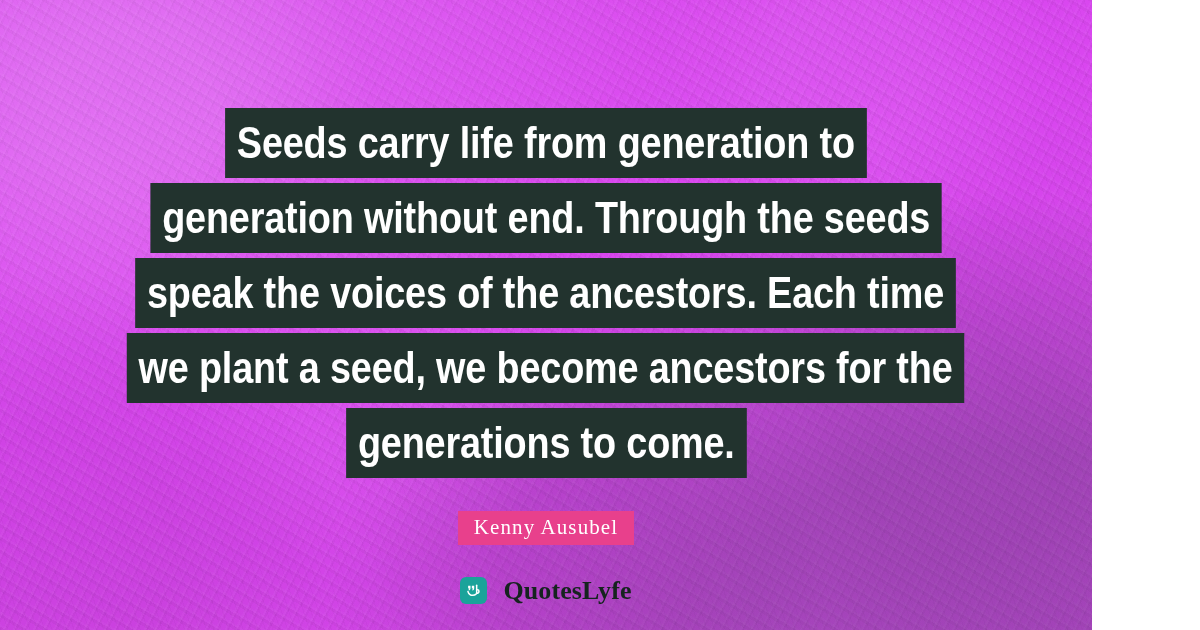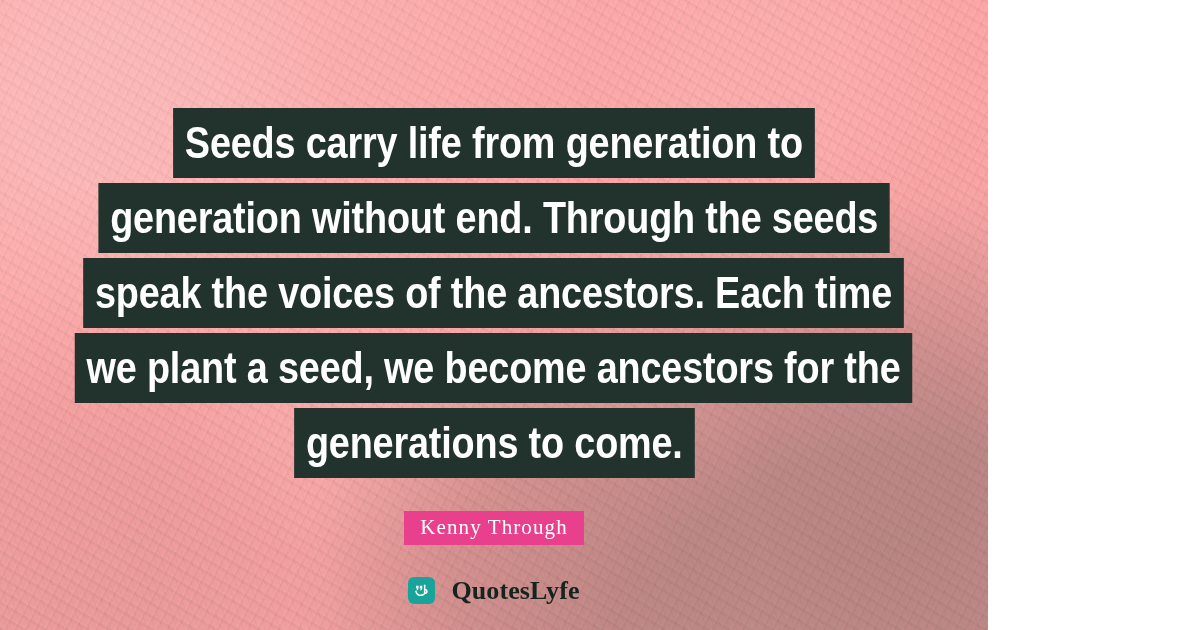--- a/index.html
+++ b/index.html
@@ -8,23 +8,23 @@
   }
   body {
     width: 1200px;
     height: 630px;
     overflow: hidden;
     font-family: "Liberation Sans", sans-serif;
   }
 
   #poster {
     position: relative;
-    width: 988px;
+    width: 1092px;
     height: 630px;
-    background-color: #fca5a5;
+    background-color: #d946ef;
     overflow: hidden;
     display: flex;
     flex-direction: column;
     align-items: center;
   }
 
   
   .tex {
     position: absolute;
     inset: 0;
@@ -143,21 +143,21 @@
 
   <div class="quote-lines">
     <span class="q-line">Seeds carry life from generation to</span>
     <span class="q-line">generation without end. Through the seeds</span>
     <span class="q-line">speak the voices of the ancestors. Each time</span>
     <span class="q-line">we plant a seed, we become ancestors for the</span>
     <span class="q-line">generations to come.</span>
   </div>
 
   <div class="author-wrap">
-    <span class="author-badge">Kenny Through</span>
+    <span class="author-badge">Kenny Ausubel</span>
   </div>
 
   <div class="brand">
     <span class="brand-icon">
       <svg width="19" height="19" viewBox="0 0 24 24" aria-hidden="true">
         <path d="M5.2 6.0h3.0v3.0c0 1.5-0.8 2.5-2.2 2.9l-0.5-1.0c0.8-0.3 1.2-0.8 1.2-1.4H5.2z" fill="#ffffff"></path>
         <path d="M9.9 6.0h3.0v3.0c0 1.5-0.8 2.5-2.2 2.9l-0.5-1.0c0.8-0.3 1.2-0.8 1.2-1.4H9.9z" fill="#ffffff"></path>
         <path d="M5.0 13.2c0.9 3.1 3.2 4.9 6.1 4.9 1.6 0 3.0-0.5 4.1-1.5" fill="none" stroke="#ffffff" stroke-width="1.9" stroke-linecap="round"></path>
         <path d="M16.0 5.4 L16.0 15.6" fill="none" stroke="#ffffff" stroke-width="1.9" stroke-linecap="round"></path>
         <path d="M16.0 15.6 c1.9 0 2.9-1.1 2.9-2.6 0-1.2-0.8-2.0-1.9-2.0" fill="none" stroke="#ffffff" stroke-width="1.9" stroke-linecap="round"></path>

